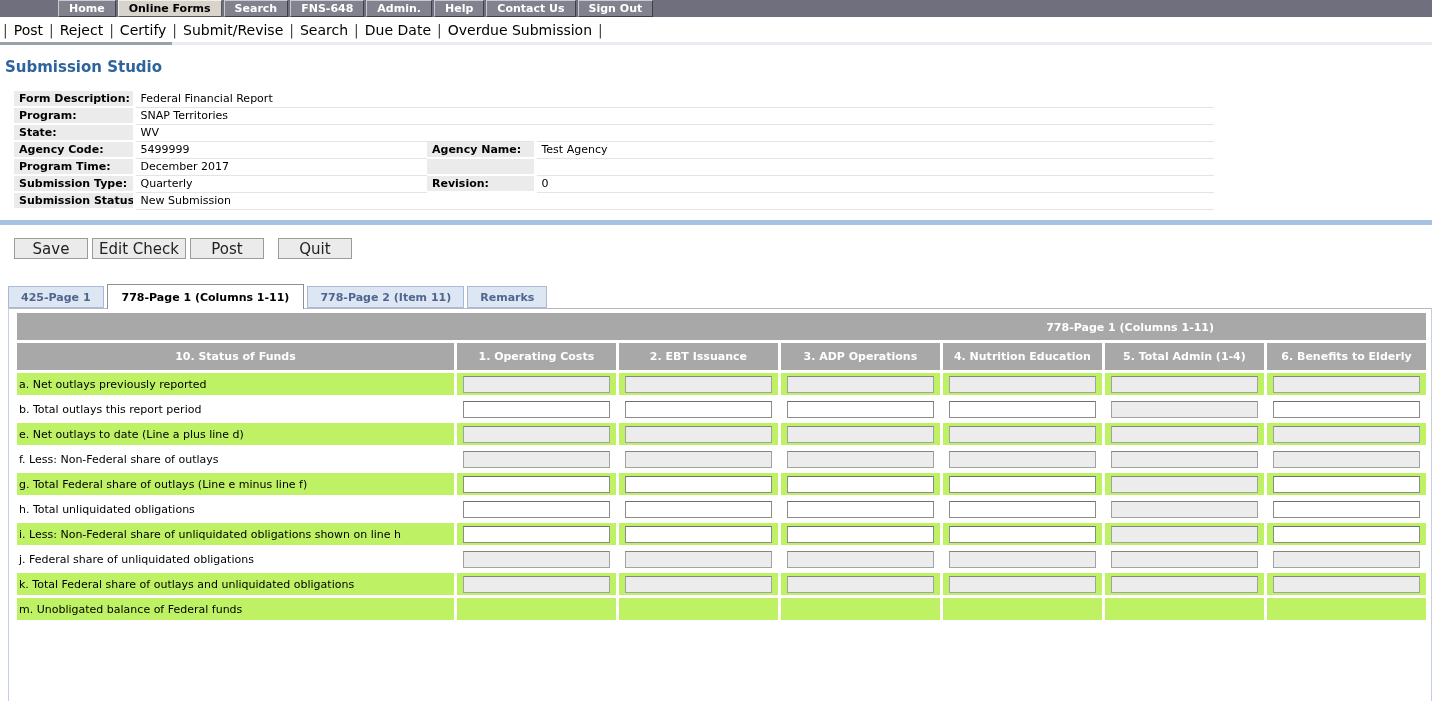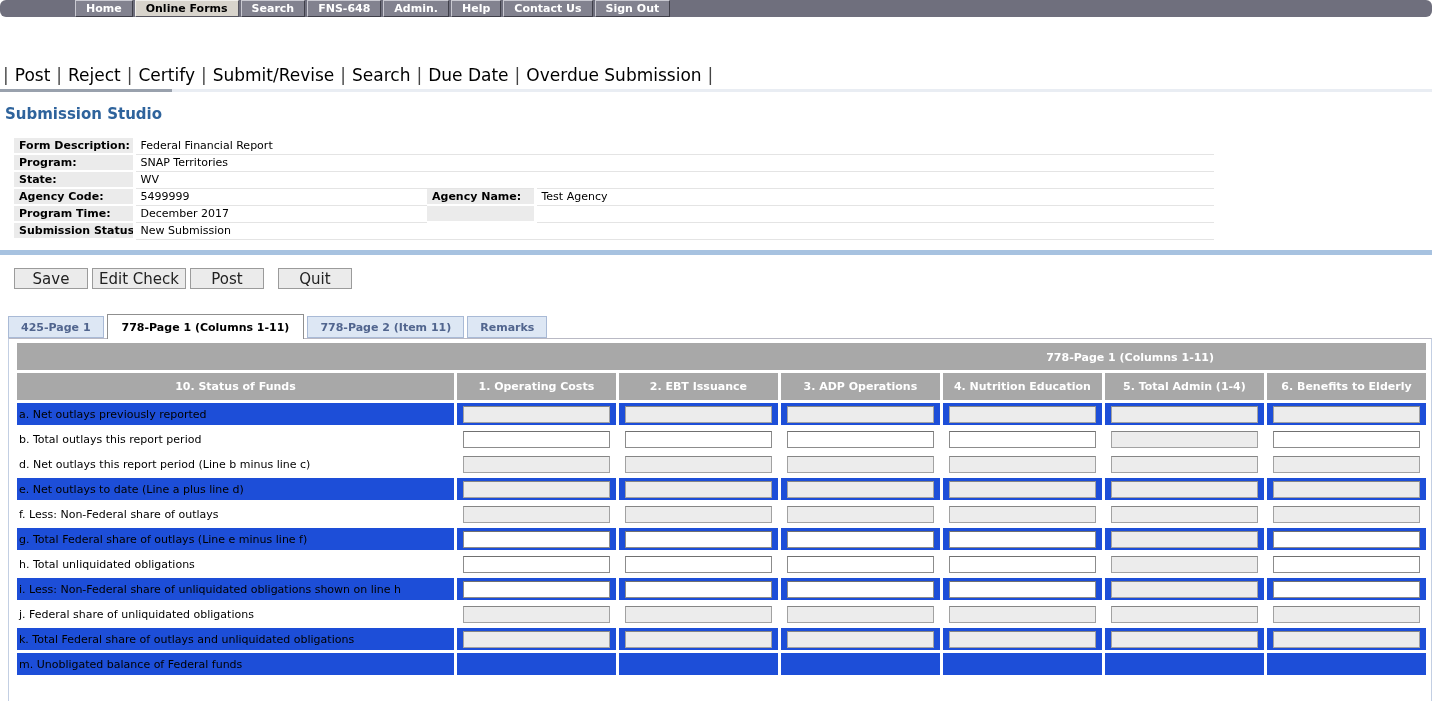--- a/index.html
+++ b/index.html
@@ -4,36 +4,36 @@
 <style>
   * { box-sizing: border-box; }
   html,body { margin:0; padding:0; background:#fff; }
   body {
     width:1432px; height:701px; overflow:hidden;
     font-family:"DejaVu Sans", sans-serif; font-size:11px; color:#000;
   }
 
   
   .topbar {
-    background:#6f6f7d; height:17px; padding-left:75px;
-    display:flex; align-items:stretch;border-radius:6px;
+    background:#6f6f7d; height:17px; padding-left:58px;
+    display:flex; align-items:stretch;
   }
   .topbar .tbtn {
     background:#82828f; color:#fff; font-weight:bold; font-size:11px;
     line-height:14px; padding:1px 10px 0; margin-right:2px;
     border:1px solid; border-color:#c9c9d1 #3f3f49 #3f3f49 #c9c9d1;
     cursor:pointer; white-space:nowrap;
   }
   .topbar .tbtn.active {
     background:#d8d4cc; color:#000;
     border-color:#f1efeb #55555f #55555f #f1efeb;
   }
 
   
-  .actionnav { padding:5px 10px 4px 3px; font-size:17px; color:#333;margin-top:43px; }
+  .actionnav { padding:5px 10px 4px 3px; font-size:14px; color:#333; }
   .actionnav a { color:#000; text-decoration:none; margin:0 6px; cursor:pointer; }
   .actionnav .pipe { color:#444; }
 
   .navdivider { height:3px; background:#e9edf3; }
   .navdivider .seg { height:3px; width:172px; background:#99a1ad; }
 
   
   h1.pagetitle {
     font-size:15px; font-weight:bold; color:#2e639c;
     margin:13px 0 0 5px; letter-spacing:0;
@@ -90,21 +90,21 @@
   table.grid th {
     background:#a8a8a8; color:#fff; font-weight:bold;
     height:27px; font-size:11px; padding:0 2px; overflow:hidden;
   }
   th.bandcell { position:relative; }
   th.bandcell .bandtitle {
     position:absolute; left:79%; top:50%; transform:translate(-50%,-50%);
     white-space:nowrap;
   }
   table.grid td { height:22px; padding:0 2px; vertical-align:middle; overflow:hidden; }
-  tr.odd td  { background:#1d4ed8; }
+  tr.odd td  { background:#bef264; }
   tr.even td { background:#fff; }
   td.rowlabel { text-align:left; padding-left:5px; white-space:nowrap; }
   input.cell {
     display:block; width:calc(100% - 8px); height:17px; margin:0 auto;
     border:1px solid #8c8c8c; border-top-color:#707070;
     background:#fff; font-family:"DejaVu Sans",sans-serif; font-size:11px;
     padding:0 3px;
   }
   input.cell:disabled {
     background:#ececec; border:1px solid #a2a2a2; border-top-color:#858585;
@@ -157,20 +157,26 @@
         <td class="ilabel">Agency Name:</td>
         <td class="ivalue">Test Agency</td>
       </tr>
       <tr>
         <td class="ilabel">Program Time:</td>
         <td class="ivalue">December 2017</td>
         <td class="ilabel"></td>
         <td class="ivalue"></td>
       </tr>
       <tr>
+        <td class="ilabel">Submission Type:</td>
+        <td class="ivalue">Quarterly</td>
+        <td class="ilabel">Revision:</td>
+        <td class="ivalue">0</td>
+      </tr>
+      <tr>
         <td class="ilabel">Submission Status:</td>
         <td class="ivalue" colspan="3">New Submission</td>
       </tr>
     </tbody>
 </table>
 
 <div class="bluebar"></div>
 
 <div class="toolbar" id="toolbar"><button>Save</button><button>Edit Check</button><button>Post</button><button class="gap">Quit</button></div>
 
@@ -244,41 +250,20 @@
           <td>
             <input type="text" class="cell" style="">
           </td>
           <td>
             <input type="text" class="cell" disabled="" style="">
           </td>
           <td>
             <input type="text" class="cell" style="">
           </td>
         </tr>
-        <tr class="even">
-          <td class="rowlabel">d. Net outlays this report period (Line b minus line c)</td>
-          <td>
-            <input type="text" class="cell" disabled="" style="">
-          </td>
-          <td>
-            <input type="text" class="cell" disabled="" style="">
-          </td>
-          <td>
-            <input type="text" class="cell" disabled="" style="">
-          </td>
-          <td>
-            <input type="text" class="cell" disabled="" style="">
-          </td>
-          <td>
-            <input type="text" class="cell" disabled="" style="">
-          </td>
-          <td>
-            <input type="text" class="cell" disabled="" style="">
-          </td>
-        </tr>
         <tr class="odd">
           <td class="rowlabel">e. Net outlays to date (Line a plus line d)</td>
           <td>
             <input type="text" class="cell" disabled="" style="">
           </td>
           <td>
             <input type="text" class="cell" disabled="" style="">
           </td>
           <td>
             <input type="text" class="cell" disabled="" style="">

